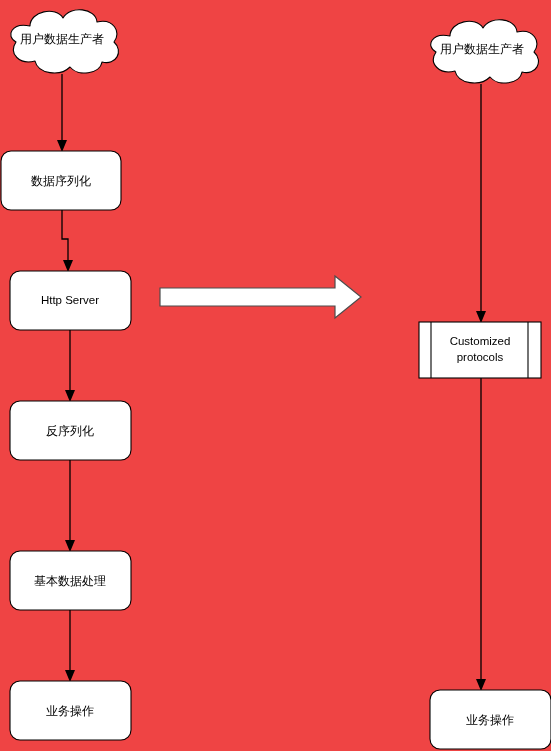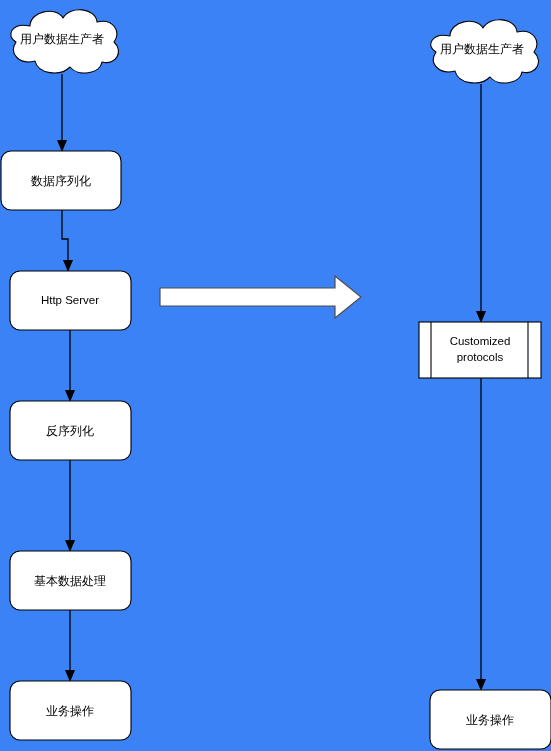--- a/index.html
+++ b/index.html
@@ -7,21 +7,21 @@
     padding: 0;
     background: #ffffff;
   }
   body {
     font-family: "Liberation Sans", "DejaVu Sans", sans-serif;
   }
   #canvas {
     position: relative;
     width: 551px;
     height: 751px;
-    background: #3b82f6;
+    background: #ef4444;
     overflow: hidden;
   }
   #diagram-svg {
     position: absolute;
     left: 0;
     top: 0;
     width: 551px;
     height: 751px;
     display: block;
   }

